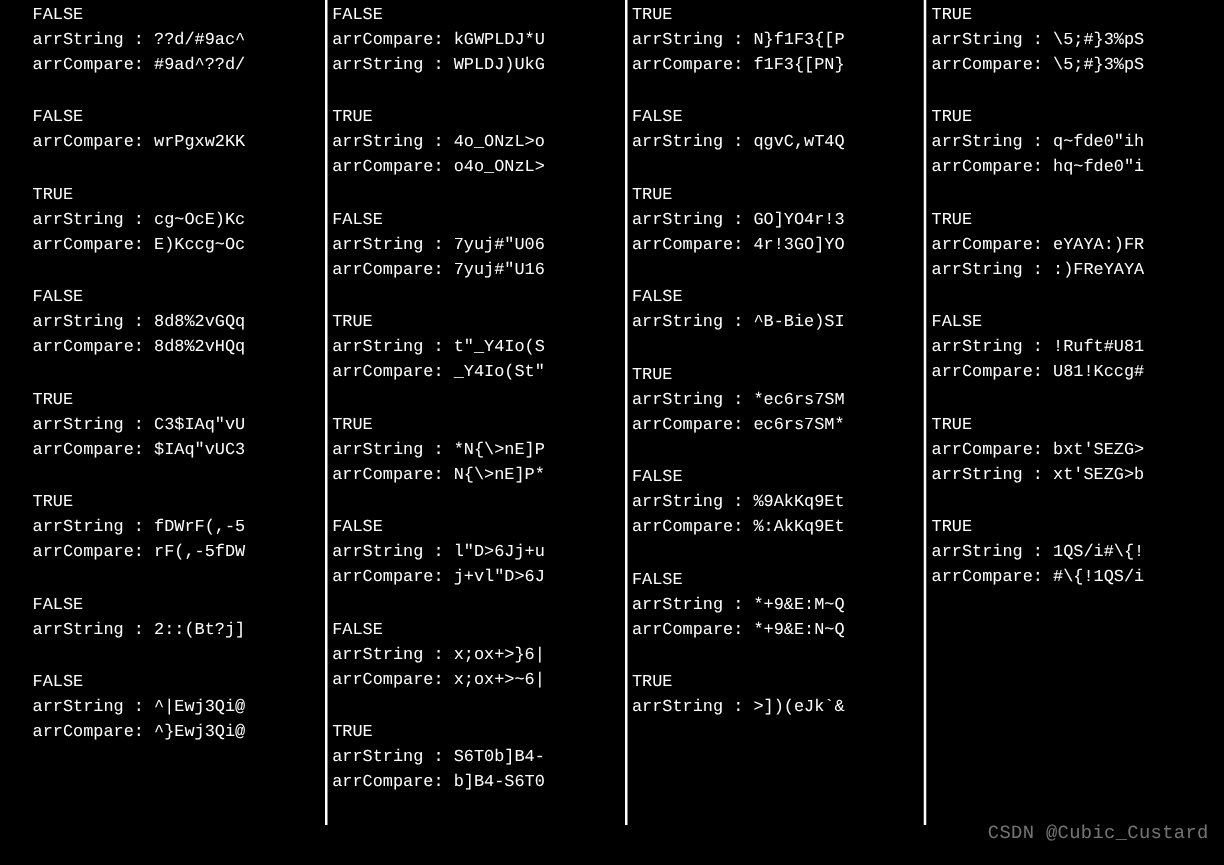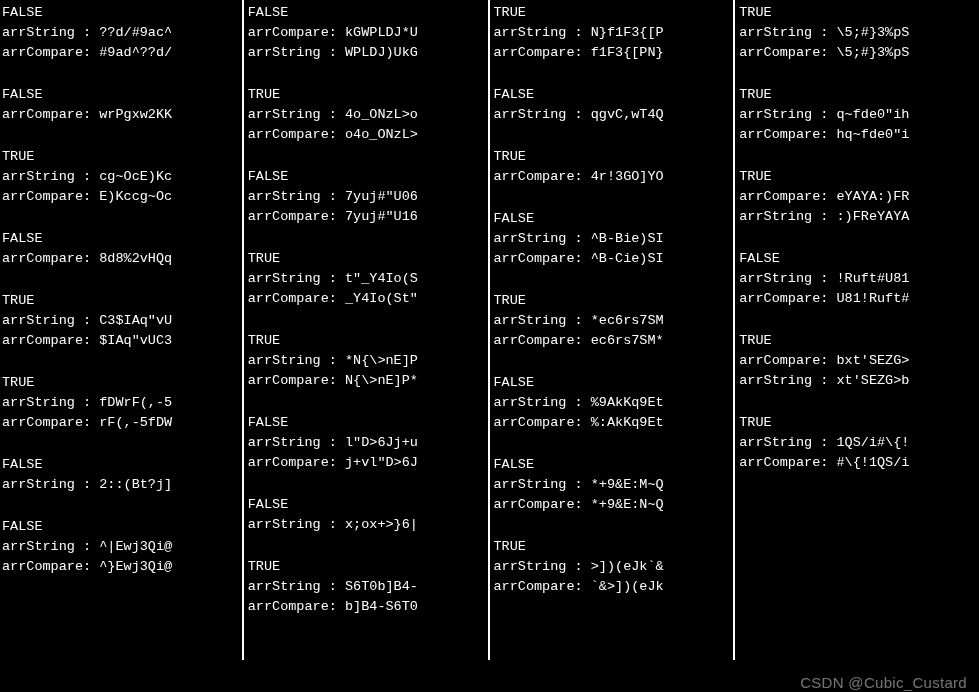--- a/index.html
+++ b/index.html
@@ -9,81 +9,82 @@
     font-family: "Courier New", monospace;
     font-size: 13.5px;
     width: 979px;
     height: 692px;
     overflow: hidden;
     position: relative;
   }
   .cols {
     display: flex;
     height: 660px;
+    padding-left: 24px;
   }
   .col {
     flex: 1;
     border-left: 2px solid #fff;
     padding: 3px 2px 0 4px;
     display: flex;
     flex-direction: column;
   }
   .col:first-child { border-left: none; padding-left: 2px; }
   .block {
     margin-bottom: 22px;
     line-height: 20px;
     white-space: pre;
   }
   .watermark {
     position: absolute;
     right: 12px;
-    bottom: 1px;
+    bottom: 17px;
     color: rgba(255,255,255,0.45);
-    font-family: Liberation Sans, sans-serif;
+    font-family: Liberation Mono, monospace;
     font-size: 15px;
     letter-spacing: 0.3px;
   }
 </style>
 </head>
 <body>
 
 <div class="cols">
   <div class="col">
       <div class="block"><div>FALSE</div><div><span>arrString :</span><span> ??d/#9ac^</span></div><div><span>arrCompare:</span><span> #9ad^??d/</span></div></div>
       <div class="block"><div>FALSE</div><div><span>arrCompare:</span><span> wrPgxw2KK</span></div></div>
       <div class="block"><div>TRUE</div><div><span>arrString :</span><span> cg~OcE)Kc</span></div><div><span>arrCompare:</span><span> E)Kccg~Oc</span></div></div>
-      <div class="block"><div>FALSE</div><div><span>arrCompare:</span><span> 8d8%2vHQq</span></div></div>
+      <div class="block"><div>FALSE</div><div><span>arrString :</span><span> 8d8%2vGQq</span></div><div><span>arrCompare:</span><span> 8d8%2vHQq</span></div></div>
       <div class="block"><div>TRUE</div><div><span>arrString :</span><span> C3$IAq"vU</span></div><div><span>arrCompare:</span><span> $IAq"vUC3</span></div></div>
       <div class="block"><div>TRUE</div><div><span>arrString :</span><span> fDWrF(,-5</span></div><div><span>arrCompare:</span><span> rF(,-5fDW</span></div></div>
       <div class="block"><div>FALSE</div><div><span>arrString :</span><span> 2::(Bt?j]</span></div></div>
       <div class="block"><div>FALSE</div><div><span>arrString :</span><span> ^|Ewj3Qi@</span></div><div><span>arrCompare:</span><span> ^}Ewj3Qi@</span></div></div>
     </div>
   <div class="col">
       <div class="block"><div>FALSE</div><div><span>arrCompare:</span><span> kGWPLDJ*U</span></div><div><span>arrString :</span><span> WPLDJ)UkG</span></div></div>
       <div class="block"><div>TRUE</div><div><span>arrString :</span><span> 4o_ONzL&gt;o</span></div><div><span>arrCompare:</span><span> o4o_ONzL&gt;</span></div></div>
       <div class="block"><div>FALSE</div><div><span>arrString :</span><span> 7yuj#"U06</span></div><div><span>arrCompare:</span><span> 7yuj#"U16</span></div></div>
       <div class="block"><div>TRUE</div><div><span>arrString :</span><span> t"_Y4Io(S</span></div><div><span>arrCompare:</span><span> _Y4Io(St"</span></div></div>
       <div class="block"><div>TRUE</div><div><span>arrString :</span><span> *N{\&gt;nE]P</span></div><div><span>arrCompare:</span><span> N{\&gt;nE]P*</span></div></div>
       <div class="block"><div>FALSE</div><div><span>arrString :</span><span> l"D&gt;6Jj+u</span></div><div><span>arrCompare:</span><span> j+vl"D&gt;6J</span></div></div>
-      <div class="block"><div>FALSE</div><div><span>arrString :</span><span> x;ox+&gt;}6|</span></div></div>
+      <div class="block"><div>FALSE</div><div><span>arrString :</span><span> x;ox+&gt;}6|</span></div><div><span>arrCompare:</span><span> x;ox+&gt;~6|</span></div></div>
       <div class="block"><div>TRUE</div><div><span>arrString :</span><span> S6T0b]B4-</span></div><div><span>arrCompare:</span><span> b]B4-S6T0</span></div></div>
     </div>
   <div class="col">
       <div class="block"><div>TRUE</div><div><span>arrString :</span><span> N}f1F3{[P</span></div><div><span>arrCompare:</span><span> f1F3{[PN}</span></div></div>
       <div class="block"><div>FALSE</div><div><span>arrString :</span><span> qgvC,wT4Q</span></div></div>
-      <div class="block"><div>TRUE</div><div><span>arrCompare:</span><span> 4r!3GO]YO</span></div></div>
-      <div class="block"><div>FALSE</div><div><span>arrString :</span><span> ^B-Bie)SI</span></div><div><span>arrCompare:</span><span> ^B-Cie)SI</span></div></div>
+      <div class="block"><div>TRUE</div><div><span>arrString :</span><span> GO]YO4r!3</span></div><div><span>arrCompare:</span><span> 4r!3GO]YO</span></div></div>
+      <div class="block"><div>FALSE</div><div><span>arrString :</span><span> ^B-Bie)SI</span></div></div>
       <div class="block"><div>TRUE</div><div><span>arrString :</span><span> *ec6rs7SM</span></div><div><span>arrCompare:</span><span> ec6rs7SM*</span></div></div>
       <div class="block"><div>FALSE</div><div><span>arrString :</span><span> %9AkKq9Et</span></div><div><span>arrCompare:</span><span> %:AkKq9Et</span></div></div>
       <div class="block"><div>FALSE</div><div><span>arrString :</span><span> *+9&amp;E:M~Q</span></div><div><span>arrCompare:</span><span> *+9&amp;E:N~Q</span></div></div>
-      <div class="block"><div>TRUE</div><div><span>arrString :</span><span> &gt;])(eJk`&amp;</span></div><div><span>arrCompare:</span><span> `&amp;&gt;])(eJk</span></div></div>
+      <div class="block"><div>TRUE</div><div><span>arrString :</span><span> &gt;])(eJk`&amp;</span></div></div>
     </div>
   <div class="col">
       <div class="block"><div>TRUE</div><div><span>arrString :</span><span> \5;#}3%pS</span></div><div><span>arrCompare:</span><span> \5;#}3%pS</span></div></div>
       <div class="block"><div>TRUE</div><div><span>arrString :</span><span> q~fde0"ih</span></div><div><span>arrCompare:</span><span> hq~fde0"i</span></div></div>
       <div class="block"><div>TRUE</div><div><span>arrCompare:</span><span> eYAYA:)FR</span></div><div><span>arrString :</span><span> :)FReYAYA</span></div></div>
-      <div class="block"><div>FALSE</div><div><span>arrString :</span><span> !Ruft#U81</span></div><div><span>arrCompare:</span><span> U81!Ruft#</span></div></div>
+      <div class="block"><div>FALSE</div><div><span>arrString :</span><span> !Ruft#U81</span></div><div><span>arrCompare:</span><span> U81!Kccg#</span></div></div>
       <div class="block"><div>TRUE</div><div><span>arrCompare:</span><span> bxt'SEZG&gt;</span></div><div><span>arrString :</span><span> xt'SEZG&gt;b</span></div></div>
       <div class="block"><div>TRUE</div><div><span>arrString :</span><span> 1QS/i#\{!</span></div><div><span>arrCompare:</span><span> #\{!1QS/i</span></div></div>
     </div>
 </div>
 
 <div class="watermark">CSDN @Cubic_Custard</div>
 
 </body></html>

